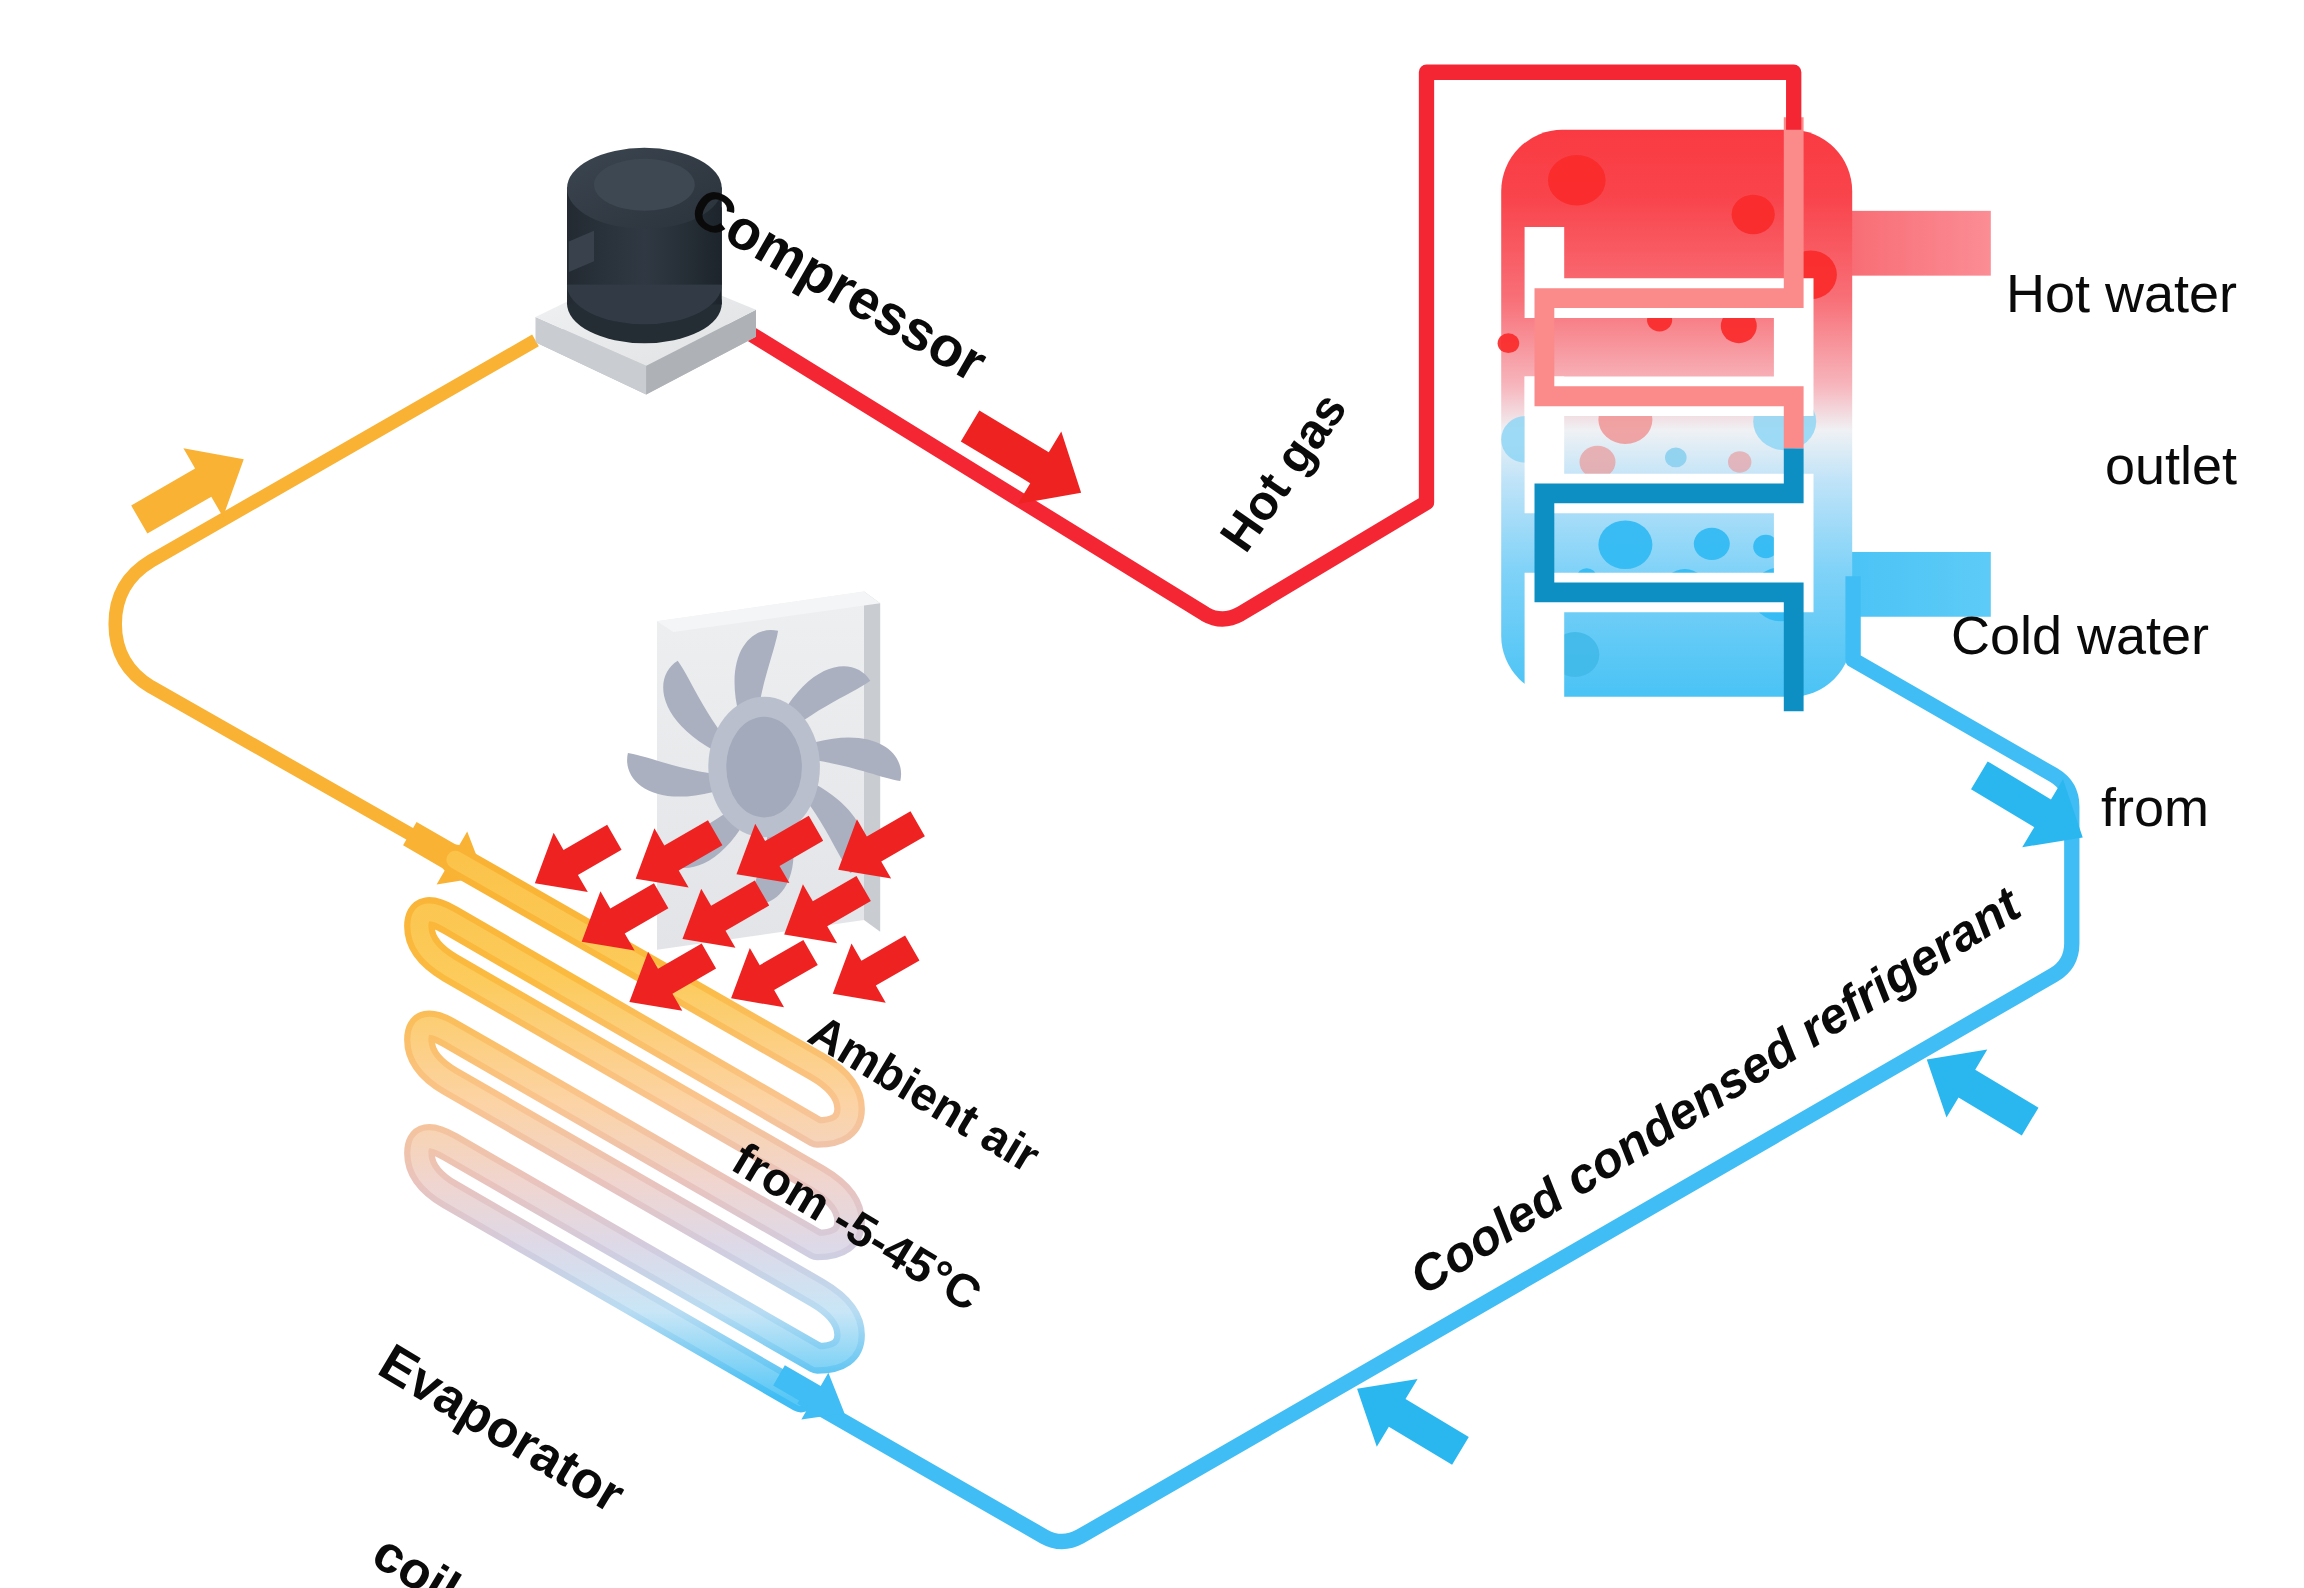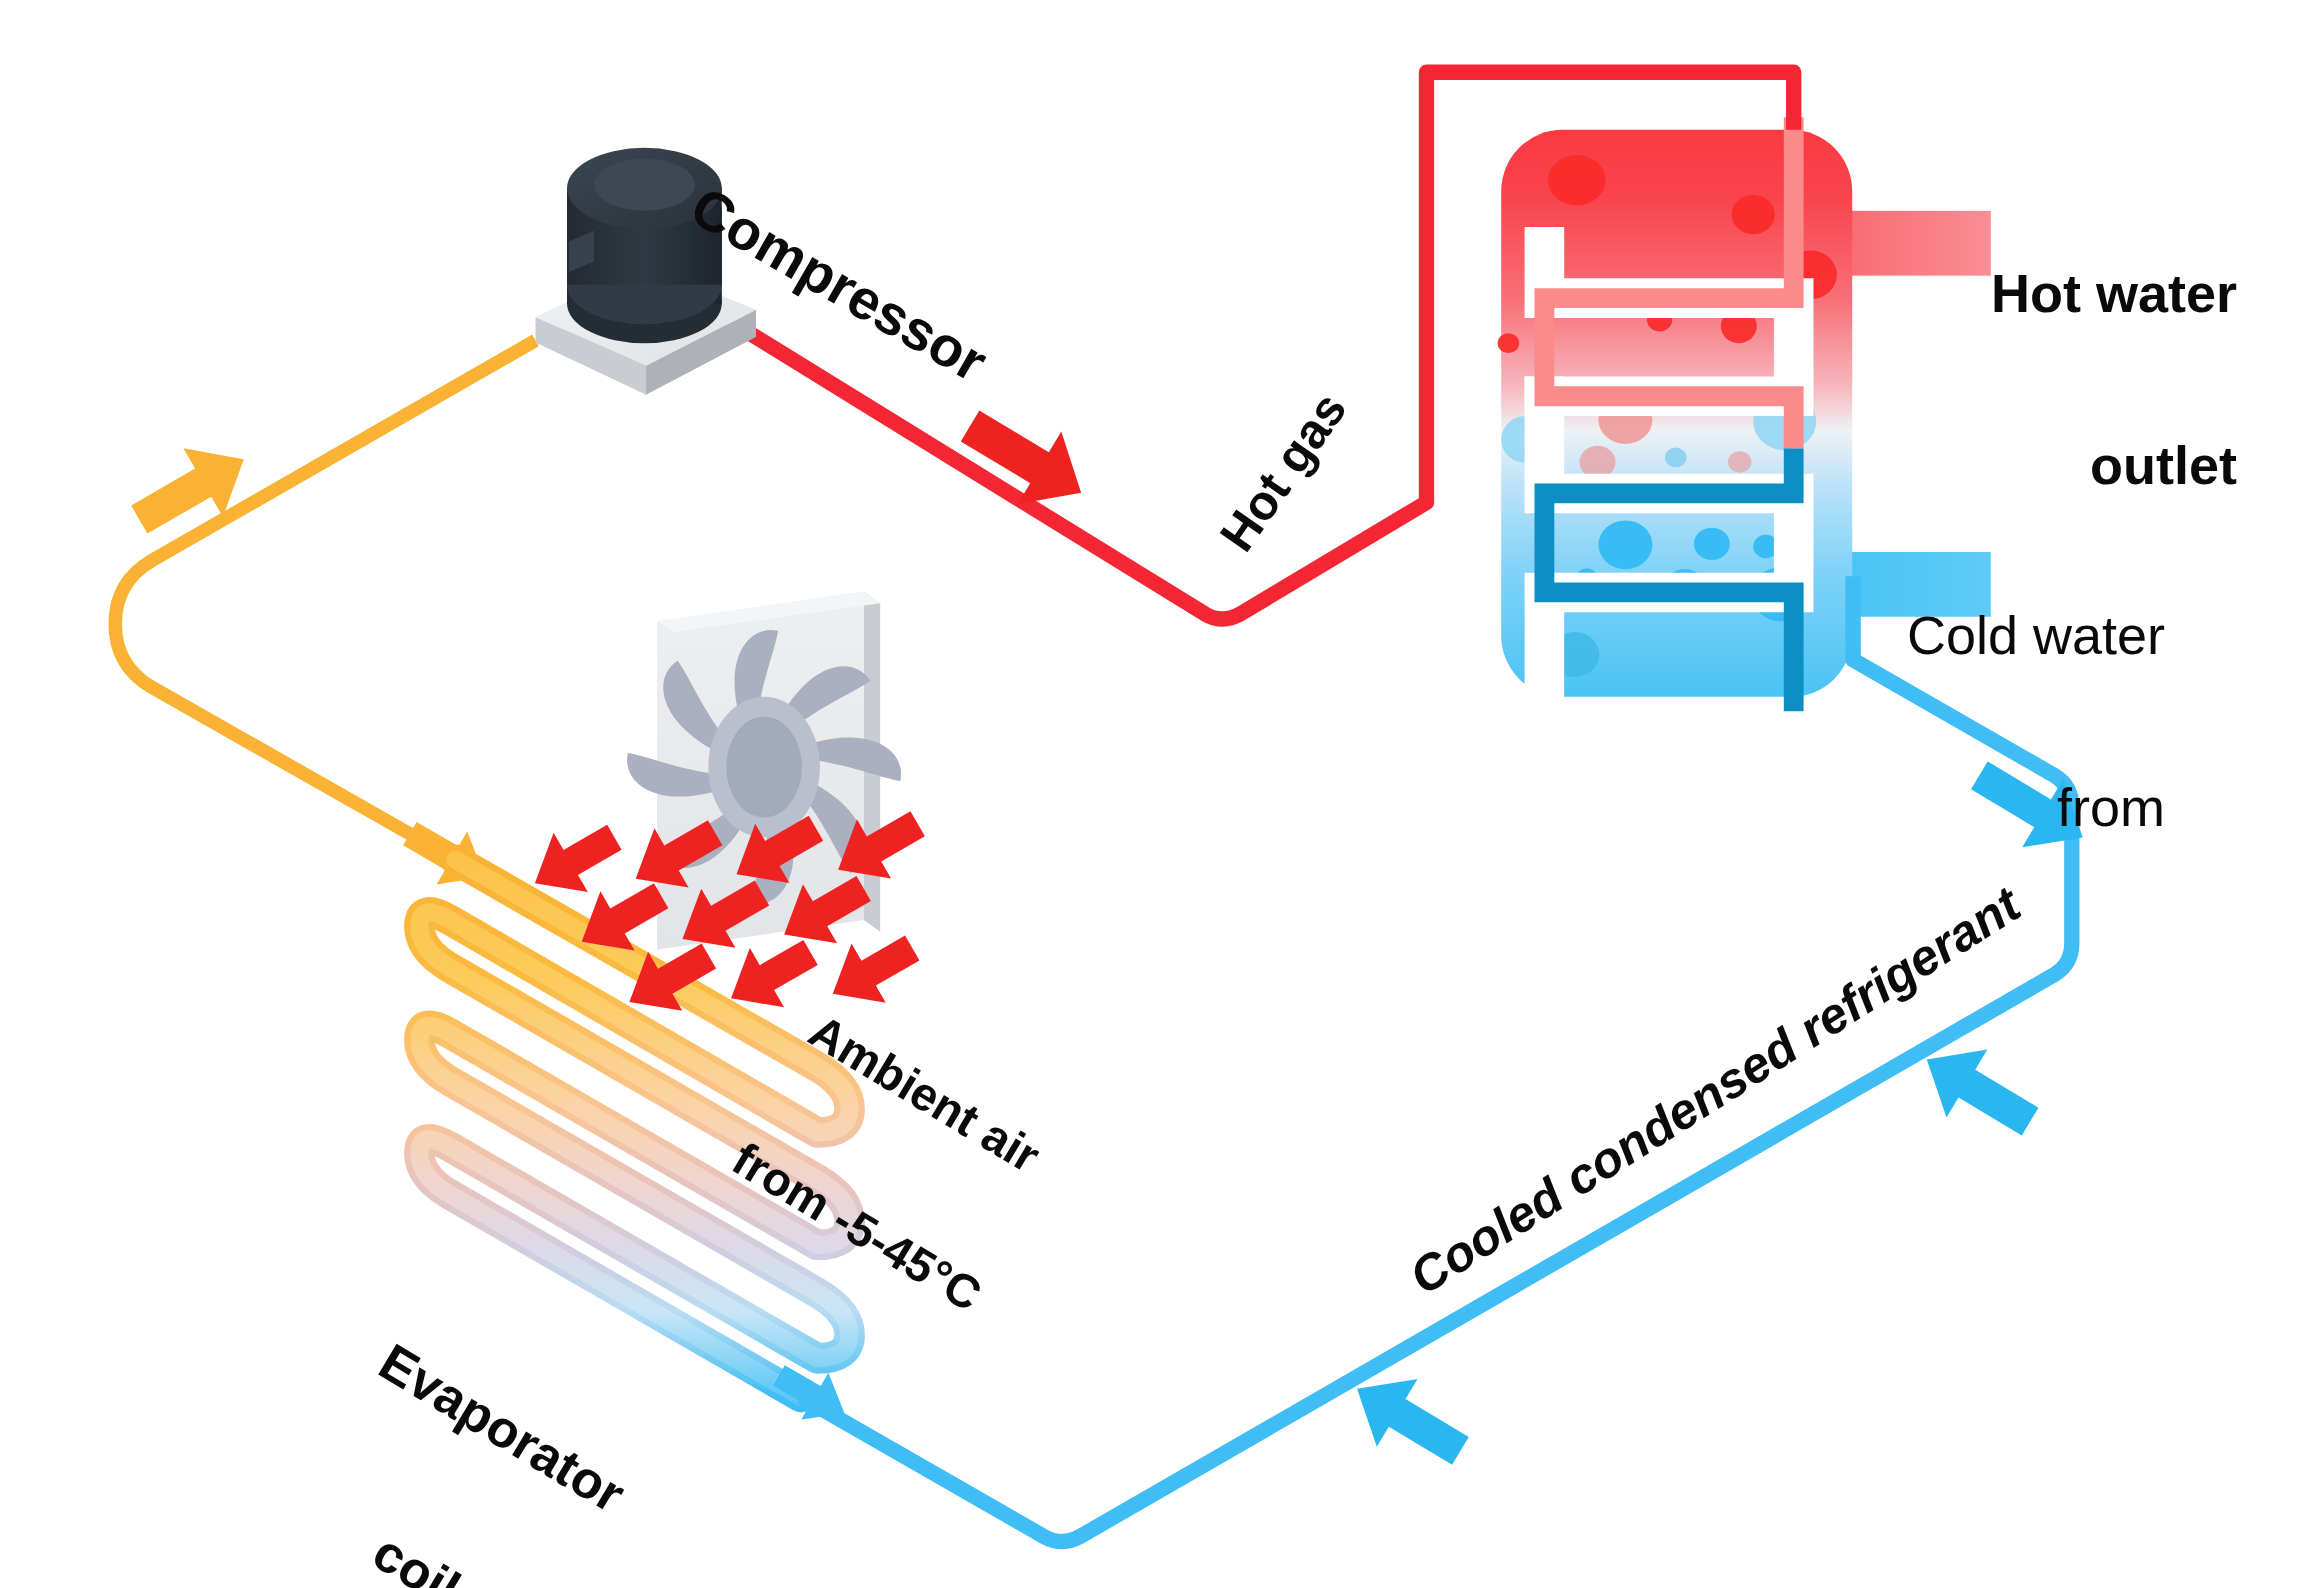--- a/index.html
+++ b/index.html
@@ -15,25 +15,25 @@
     position:absolute;
     font-family:"Liberation Sans","DejaVu Sans",sans-serif;
     color:#0a0a0a;
     font-weight:700;
     white-space:pre;
     line-height:1.06;
   }
   .lbl-upright{font-weight:400;}
   #lbl-hot-water-outlet{
     left:1949px;top:151px;
-    font-size:54px;font-weight:700;
+    font-size:54px;font-weight:400;
     text-align:right;width:288px;
   }
   #lbl-cold-water-inlet{
-    left:1868px;top:493px;
+    left:1912px;top:493px;
     font-size:54px;font-weight:400;
     text-align:right;width:297px;
   }
   #lbl-compressor{
     left:711px;top:176px;
     font-size:56px;
     transform:rotate(30deg);
     transform-origin:0 0;
   }
   #lbl-hot-gas{

